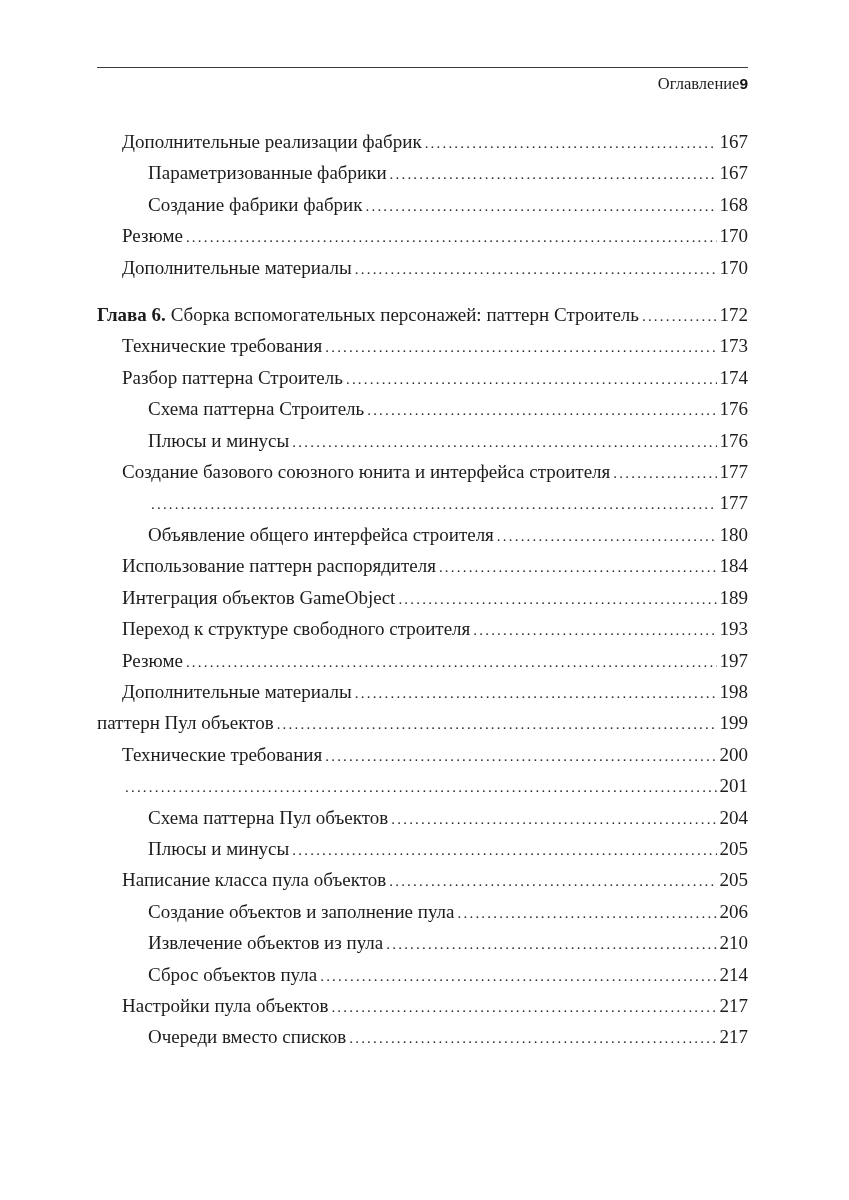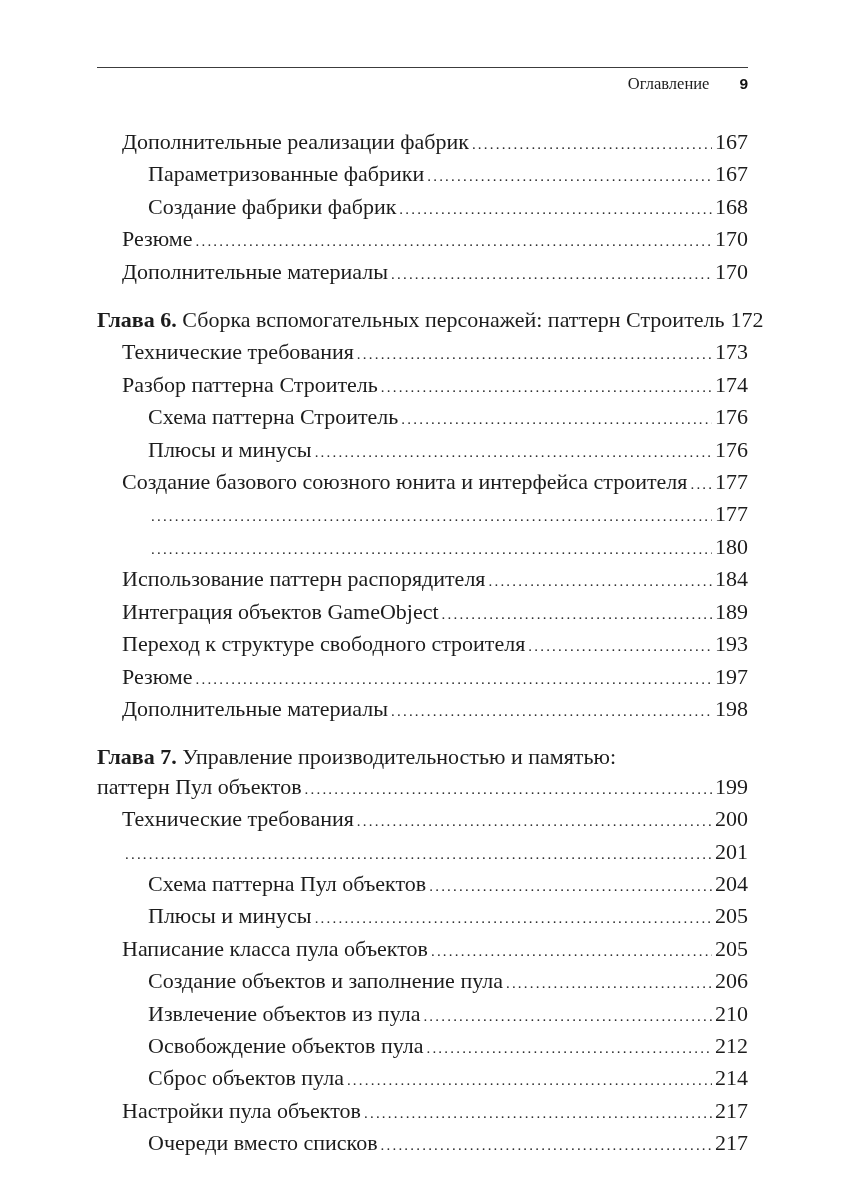--- a/index.html
+++ b/index.html
@@ -19,39 +19,38 @@
     background: #ffffff;
   }
   
   .running-header {
     margin-top: 67px;
     border-top: 1px solid #3c3c3c;
     padding-top: 6px;
     display: flex;
     justify-content: flex-end;
     align-items: baseline;
-    gap: 30px;
   }
   .rh-title {
     font-size: 16.5px;
     color: #1c1c1c;
   }
   .rh-page {
     font-family: "Liberation Sans", sans-serif;
     font-weight: bold;
     font-size: 15.5px;
     color: #111111;
   }
   
   .toc {
     margin-top: 33px;
   }
   .toc-row {
     display: flex;
-    font-size: 22px;
+    font-size: 19px;
     line-height: 29.4px;
     text-align: right;
   }
   .toc-row.gap { margin-top: 16px; }
   .toc-row.level0 { padding-left: 0; }
   .toc-row.level1 { padding-left: 25px; }
   .toc-row.level2 { padding-left: 51px; font-family: Liberation Serif, serif; }
   .toc-title {
     flex: 0 0 auto;
     white-space: nowrap;
@@ -137,20 +136,21 @@
       <div class="toc-row level1">
         <span class="toc-title">Создание базового союзного юнита и интерфейса строителя</span>
         <span class="toc-leader"></span>
         <span class="toc-page">177</span>
       </div>
       <div class="toc-row level2">
         <span class="toc-leader"></span>
         <span class="toc-page">177</span>
       </div>
       <div class="toc-row level2">
+        <span class="toc-title">Объявление общего интерфейса строителя</span>
         <span class="toc-leader"></span>
         <span class="toc-page">180</span>
       </div>
       <div class="toc-row level1">
         <span class="toc-title">Использование паттерн распорядителя</span>
         <span class="toc-leader"></span>
         <span class="toc-page">184</span>
       </div>
       <div class="toc-row level1">
         <span class="toc-title">Интеграция объектов GameObject</span>
@@ -164,23 +164,20 @@
       </div>
       <div class="toc-row level1">
         <span class="toc-title">Резюме</span>
         <span class="toc-leader"></span>
         <span class="toc-page">197</span>
       </div>
       <div class="toc-row level1">
         <span class="toc-title">Дополнительные материалы</span>
         <span class="toc-leader"></span>
         <span class="toc-page">198</span>
-      </div>
-      <div class="toc-row level0 gap">
-        <span class="toc-title"><span class="chapter-label">Глава 7. </span>Управление производительностью и памятью:</span>
       </div>
       <div class="toc-row level0">
         <span class="toc-title">паттерн Пул объектов</span>
         <span class="toc-leader"></span>
         <span class="toc-page">199</span>
       </div>
       <div class="toc-row level1">
         <span class="toc-title">Технические требования</span>
         <span class="toc-leader"></span>
         <span class="toc-page">200</span>
@@ -206,25 +203,20 @@
       </div>
       <div class="toc-row level2">
         <span class="toc-title">Создание объектов и заполнение пула</span>
         <span class="toc-leader"></span>
         <span class="toc-page">206</span>
       </div>
       <div class="toc-row level2">
         <span class="toc-title">Извлечение объектов из пула</span>
         <span class="toc-leader"></span>
         <span class="toc-page">210</span>
-      </div>
-      <div class="toc-row level2">
-        <span class="toc-title">Освобождение объектов пула</span>
-        <span class="toc-leader"></span>
-        <span class="toc-page">212</span>
       </div>
       <div class="toc-row level2">
         <span class="toc-title">Сброс объектов пула</span>
         <span class="toc-leader"></span>
         <span class="toc-page">214</span>
       </div>
       <div class="toc-row level1">
         <span class="toc-title">Настройки пула объектов</span>
         <span class="toc-leader"></span>
         <span class="toc-page">217</span>

